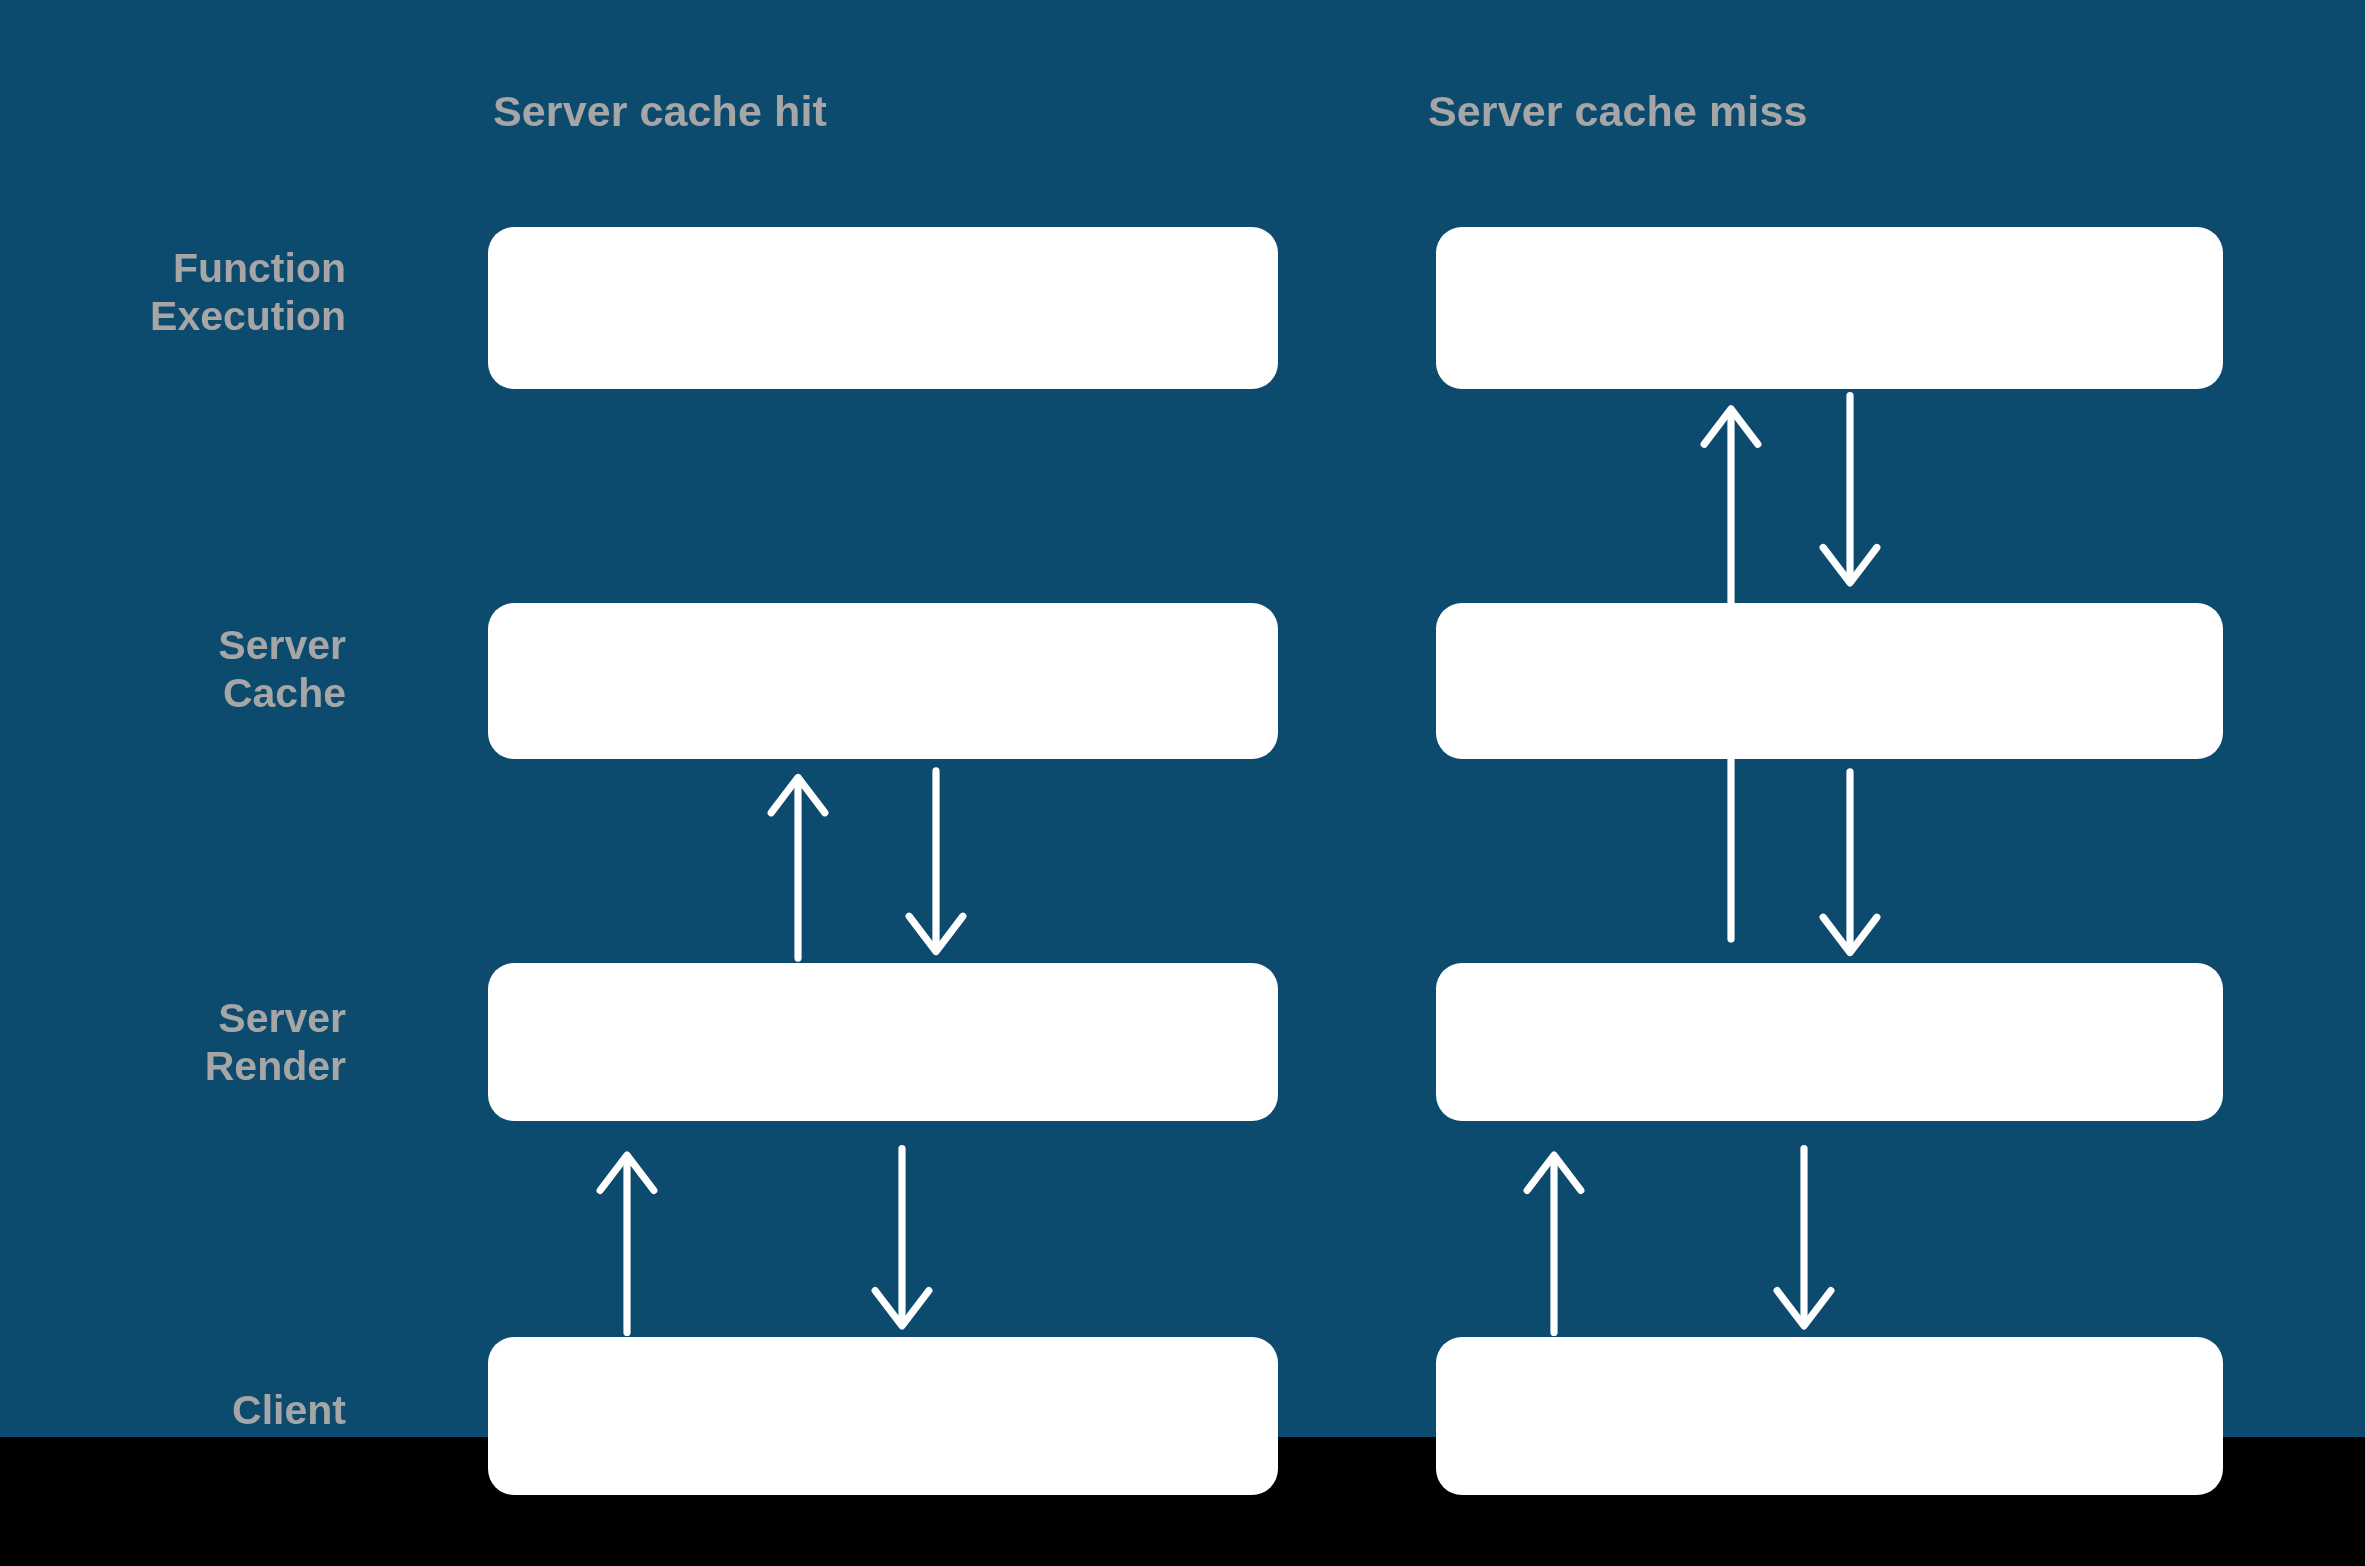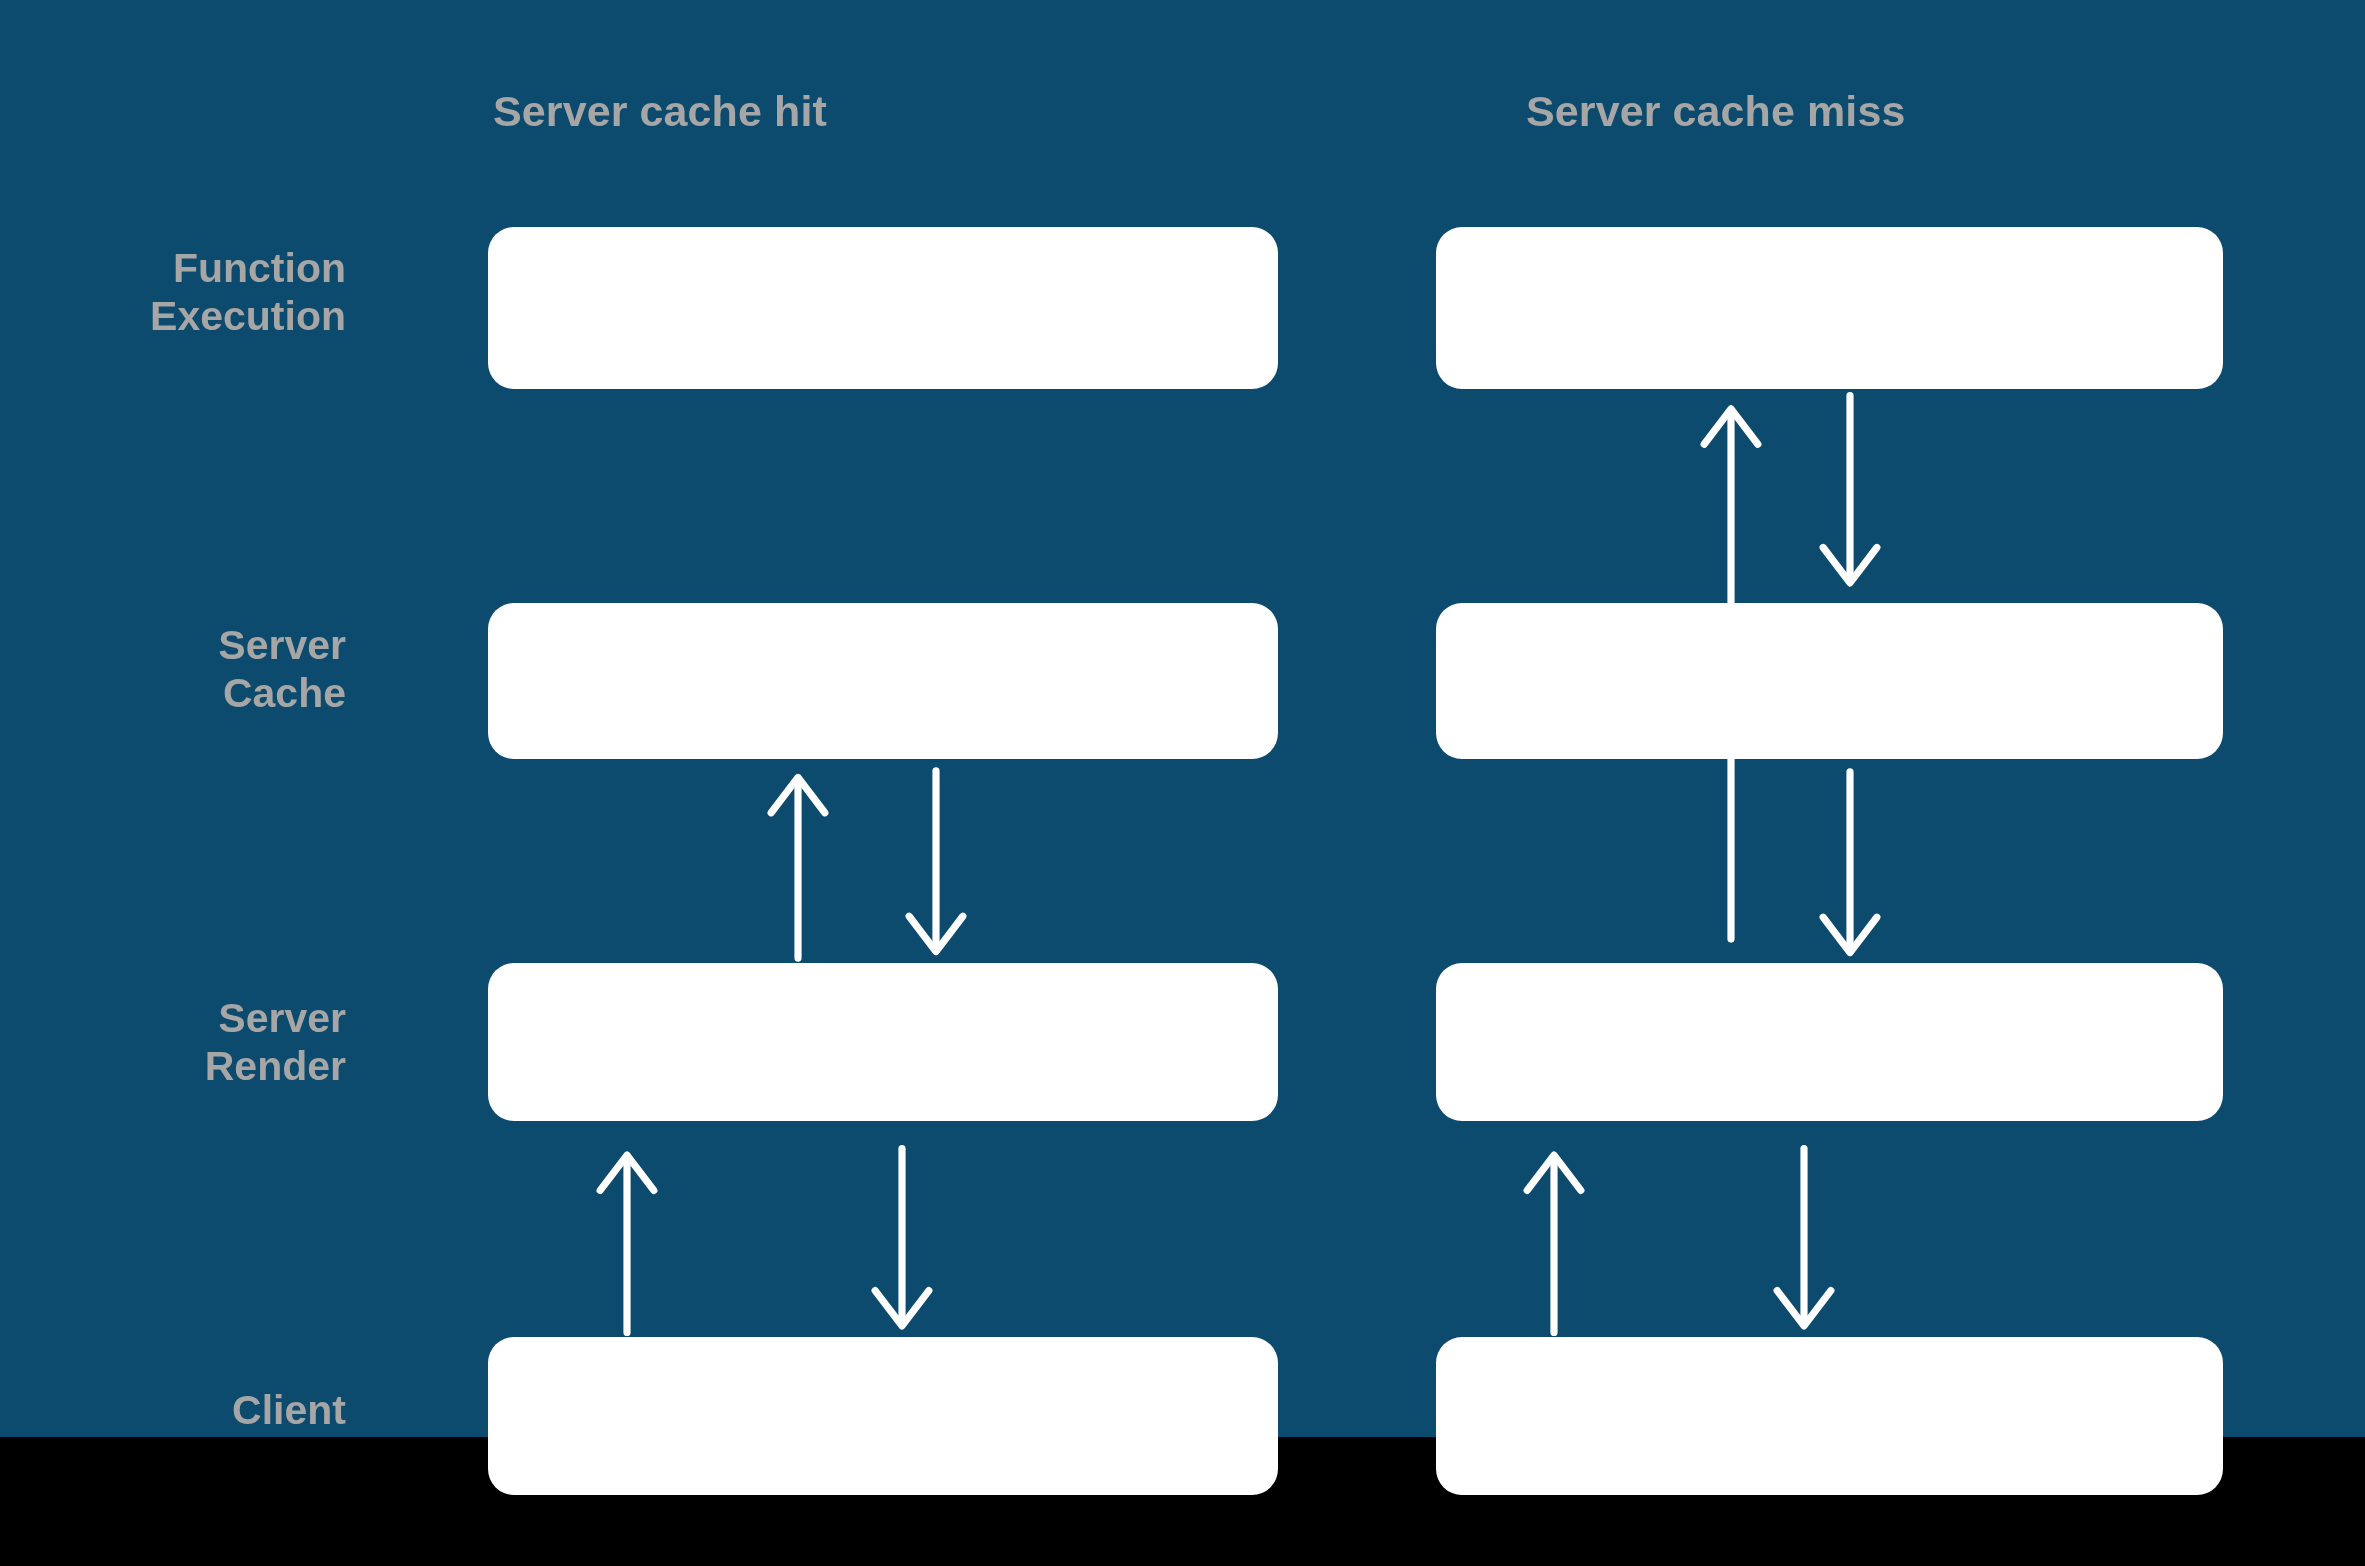--- a/index.html
+++ b/index.html
@@ -28,21 +28,21 @@
     position: absolute;
     top: 87px;
     font-size: 43px;
     font-weight: 700;
     color: #a6a6a6;
     letter-spacing: 0.1px;
     white-space: nowrap;
     line-height: 1.15;
   }
   #col-header-0 { left: 493px; }
-  #col-header-1 { left: 1526px; }
+  #col-header-1 { left: 1428px; }
 
   
   .row-label {
     position: absolute;
     right: 2030px;   
     width: 407px;
     text-align: right;
     font-size: 41px;
     font-weight: 700;
     color: #a6a6a6;

